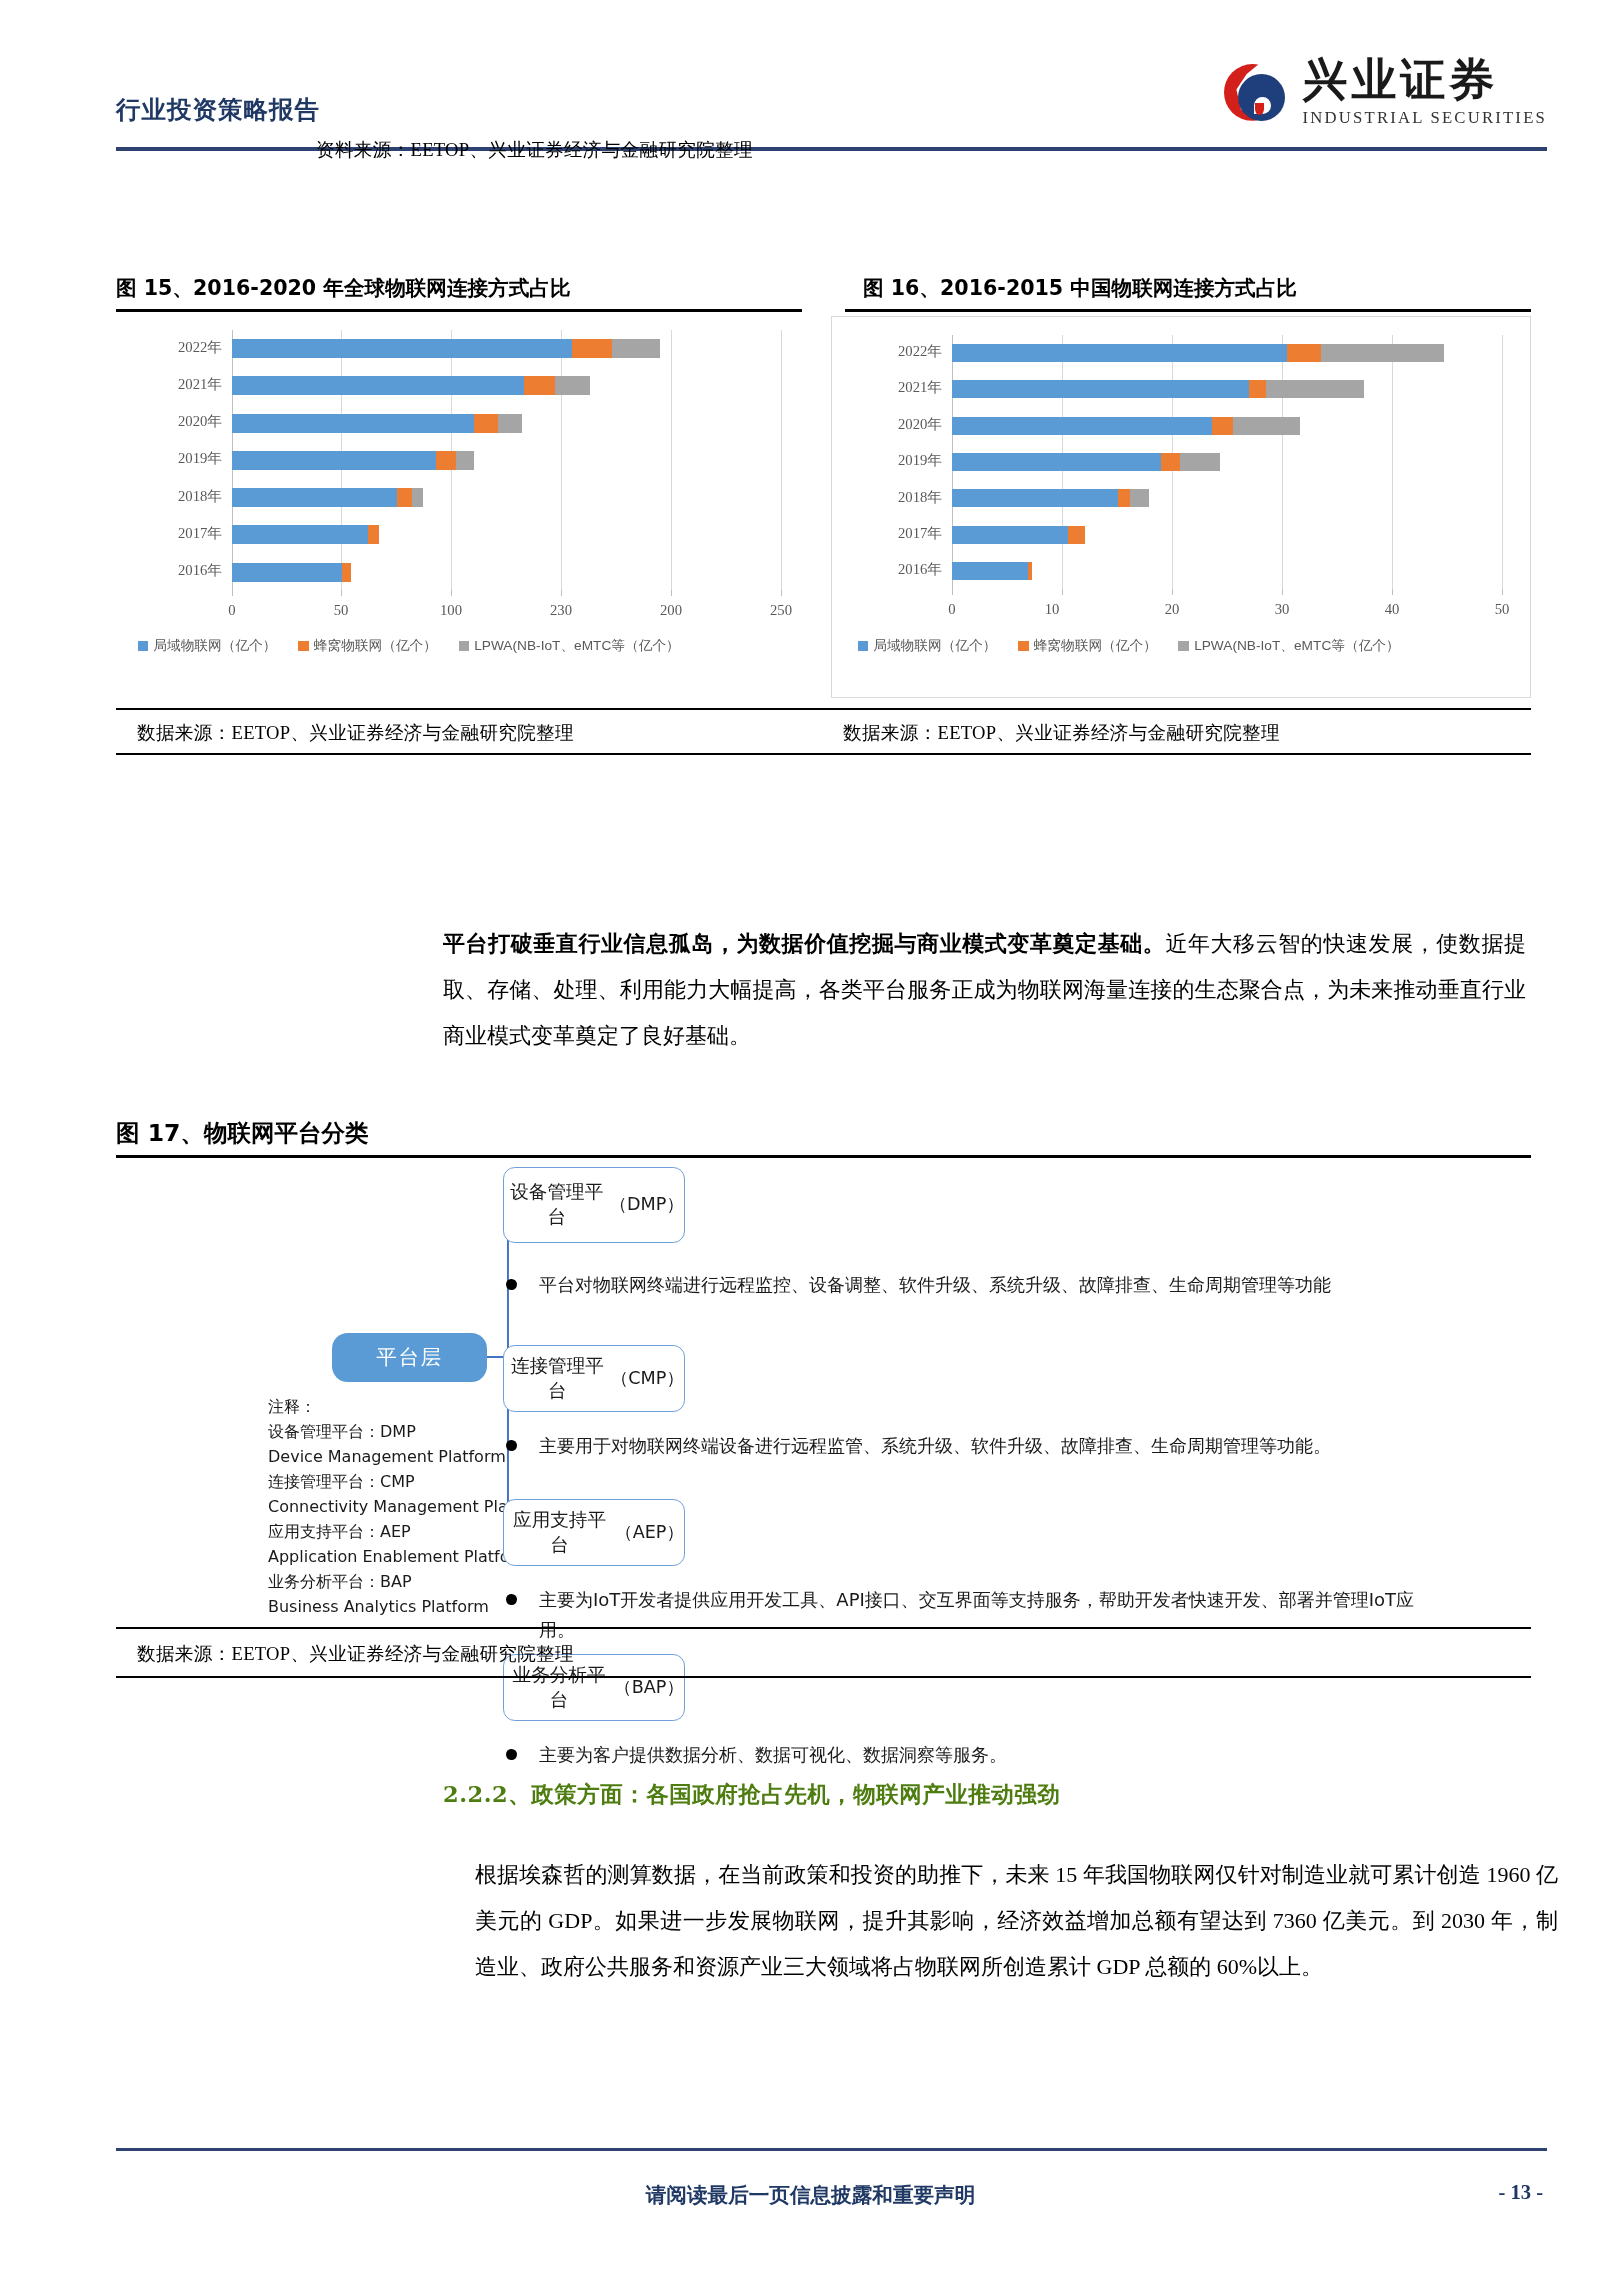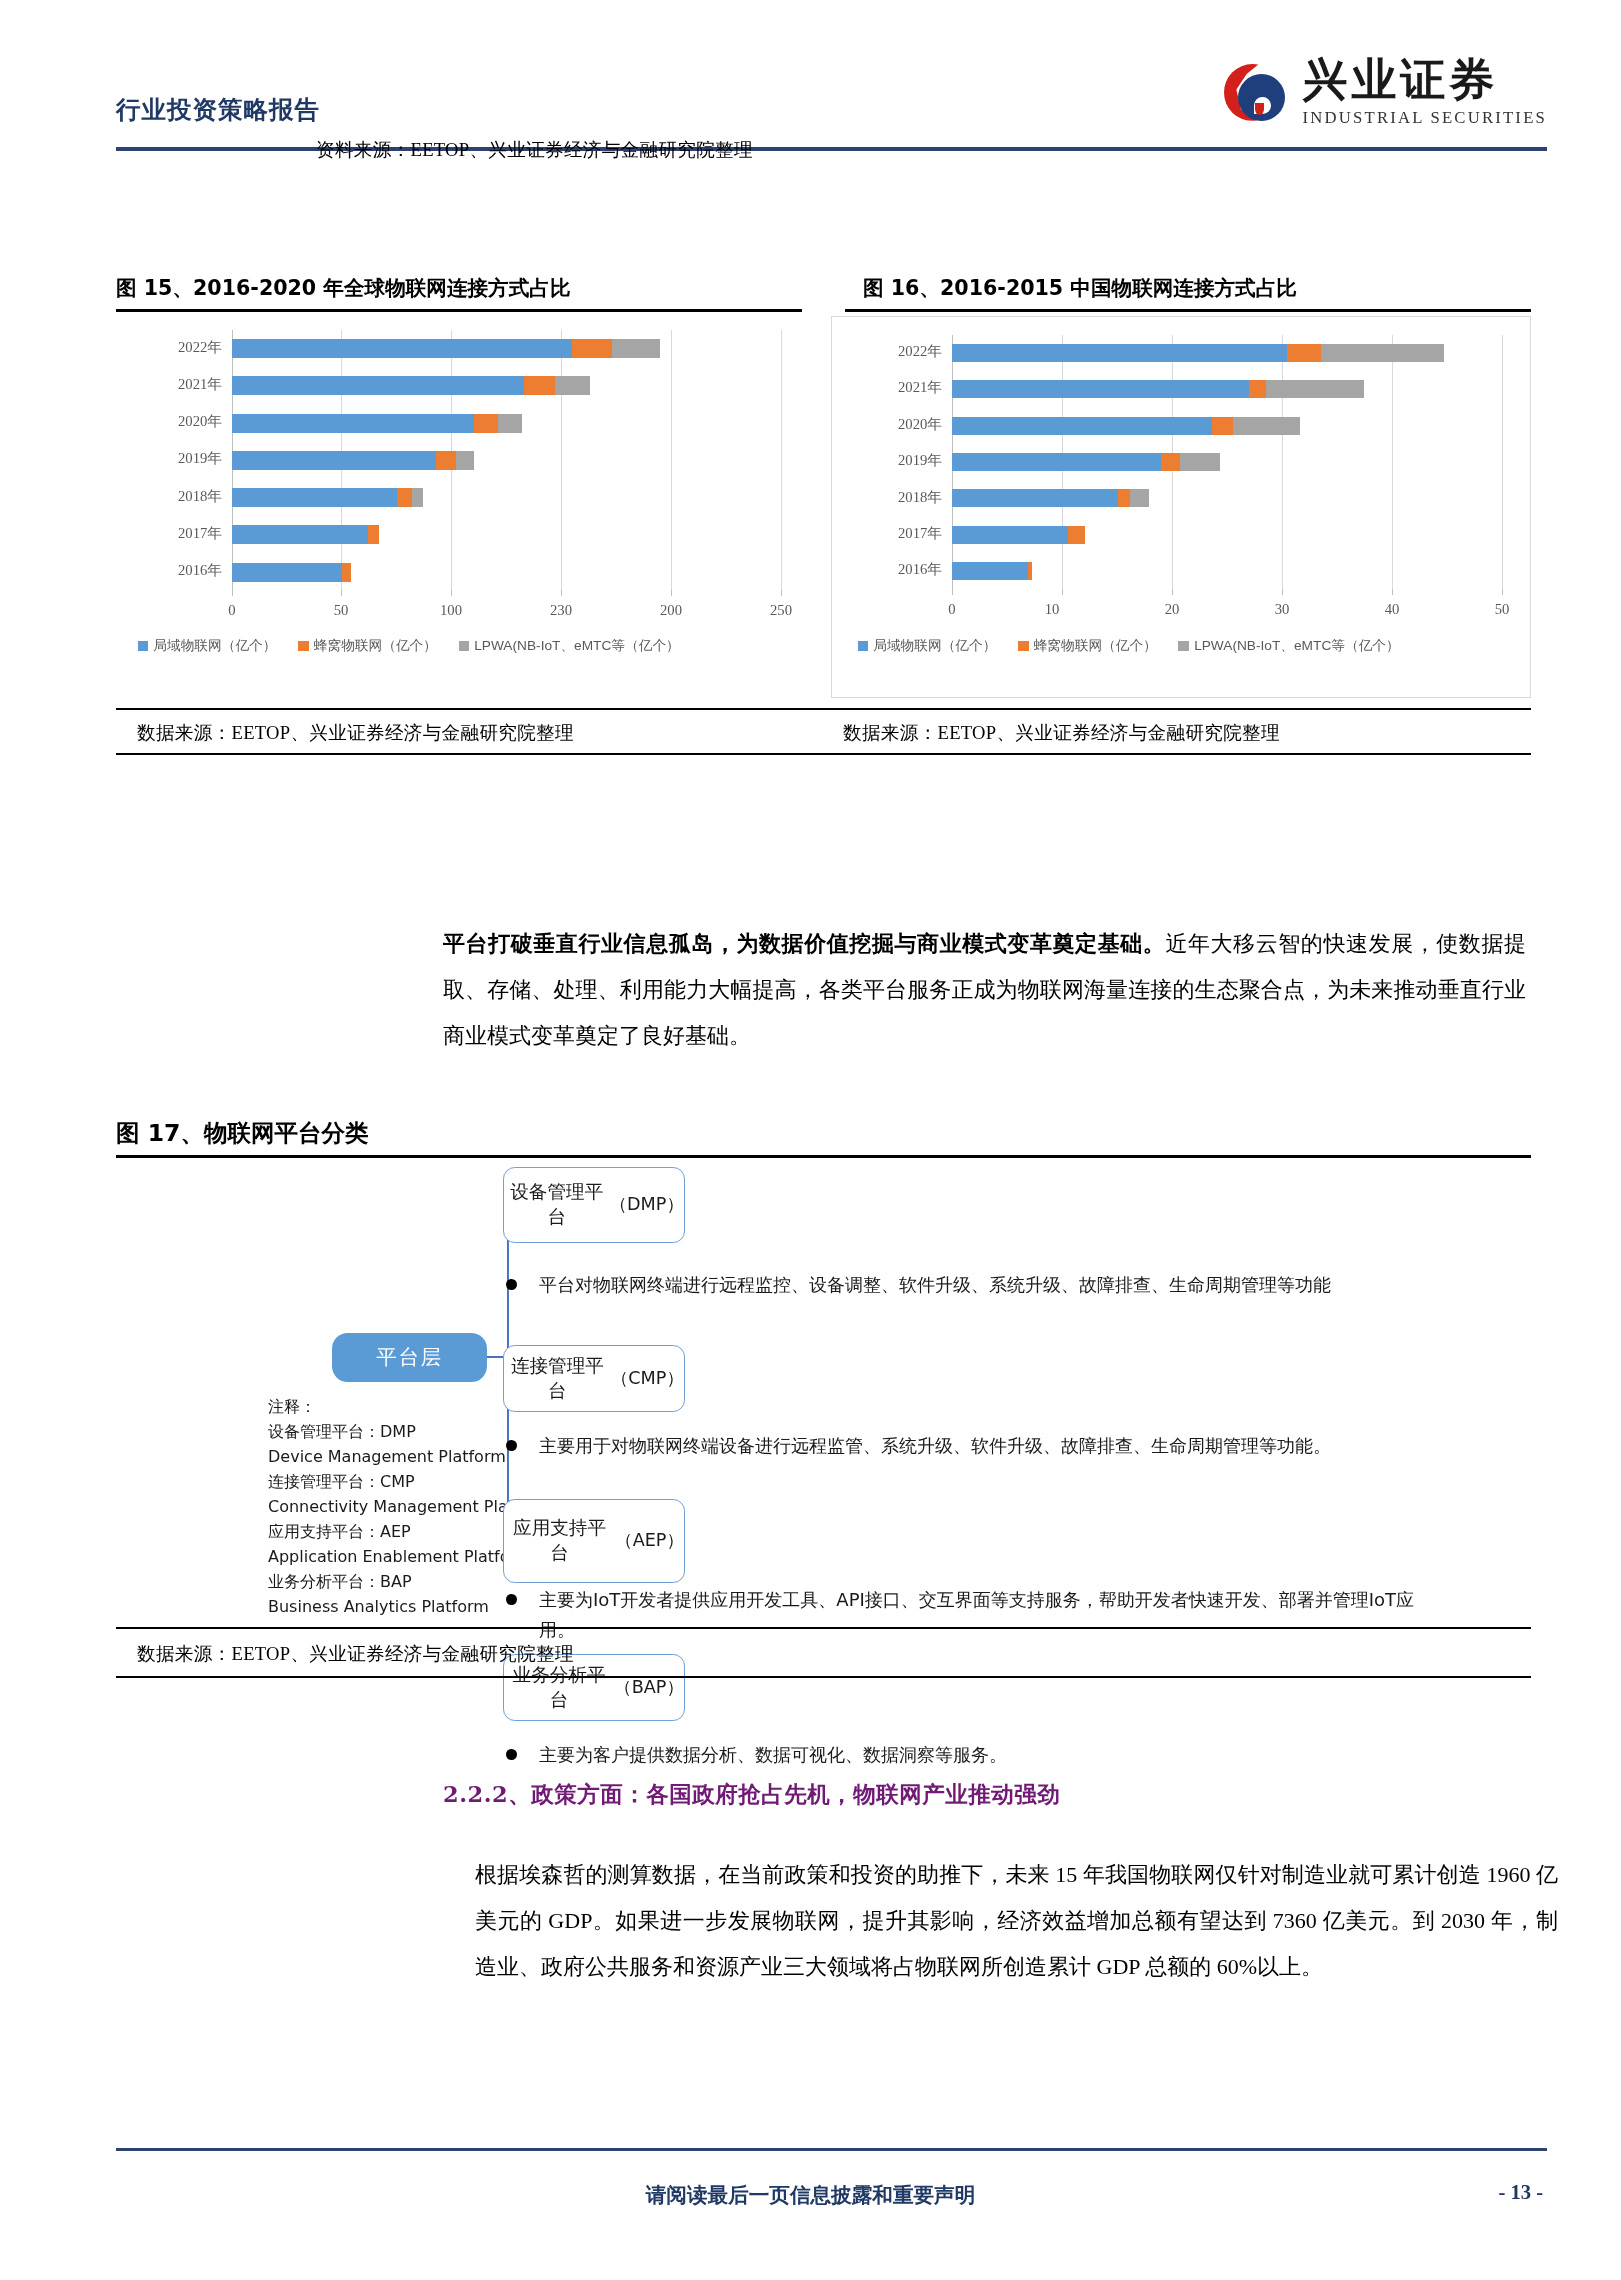--- a/index.html
+++ b/index.html
@@ -135,21 +135,21 @@
     position:absolute;
     font-family:"DejaVu Sans","Liberation Sans",sans-serif;
     font-size:16px; line-height:25px; color:#1a1a1a; white-space:pre-line;
   }
   .brace { position:absolute; }
 
   
   .sect-h {
     position:absolute;
     font-family:"DejaVu Serif","Liberation Serif",serif;
-    font-weight:bold; font-size:22.5px; color:#701a75; letter-spacing:0.5px;
+    font-weight:bold; font-size:22.5px; color:#4d7c0f; letter-spacing:0.5px;
   }
 
   
   .ftr-rule { position:absolute; left:116px; right:74px; height:2.9px; background:#2E4272; }
   .ftr-center {
     position:absolute; left:0; right:0; text-align:center;
     font-family:"DejaVu Serif","Liberation Serif",serif;
     font-weight:bold; font-size:20.6px; color:#1F3864;
   }
   .ftr-page {
@@ -387,21 +387,21 @@
 
     <div class="node" style="left:387px; top:186px; width:182px; height:67px;">
       <span>连接管理平台</span>
       <span class="sub">（CMP）</span>
     </div>
     <div class="bullet-line" style="left:390px; top:272px; width:941px;">
       <span class="dot"></span>
       <span class="txt">主要用于对物联网终端设备进行远程监管、系统升级、软件升级、故障排查、生命周期管理等功能。</span>
     </div>
 
-    <div class="node" style="left:387px; top:340px; width:182px; height:84px;">
+    <div class="node" style="left:387px; top:340px; width:182px; height:67px;">
       <span>应用支持平台</span>
       <span class="sub">（AEP）</span>
     </div>
     <div class="bullet-line" style="left:390px; top:426px; width:941px;">
       <span class="dot"></span>
       <span class="txt">主要为IoT开发者提供应用开发工具、API接口、交互界面等支持服务，帮助开发者快速开发、部署并管理IoT应用。</span>
     </div>
 
     <div class="node" style="left:387px; top:495px; width:182px; height:67px;">
       <span>业务分析平台</span>

